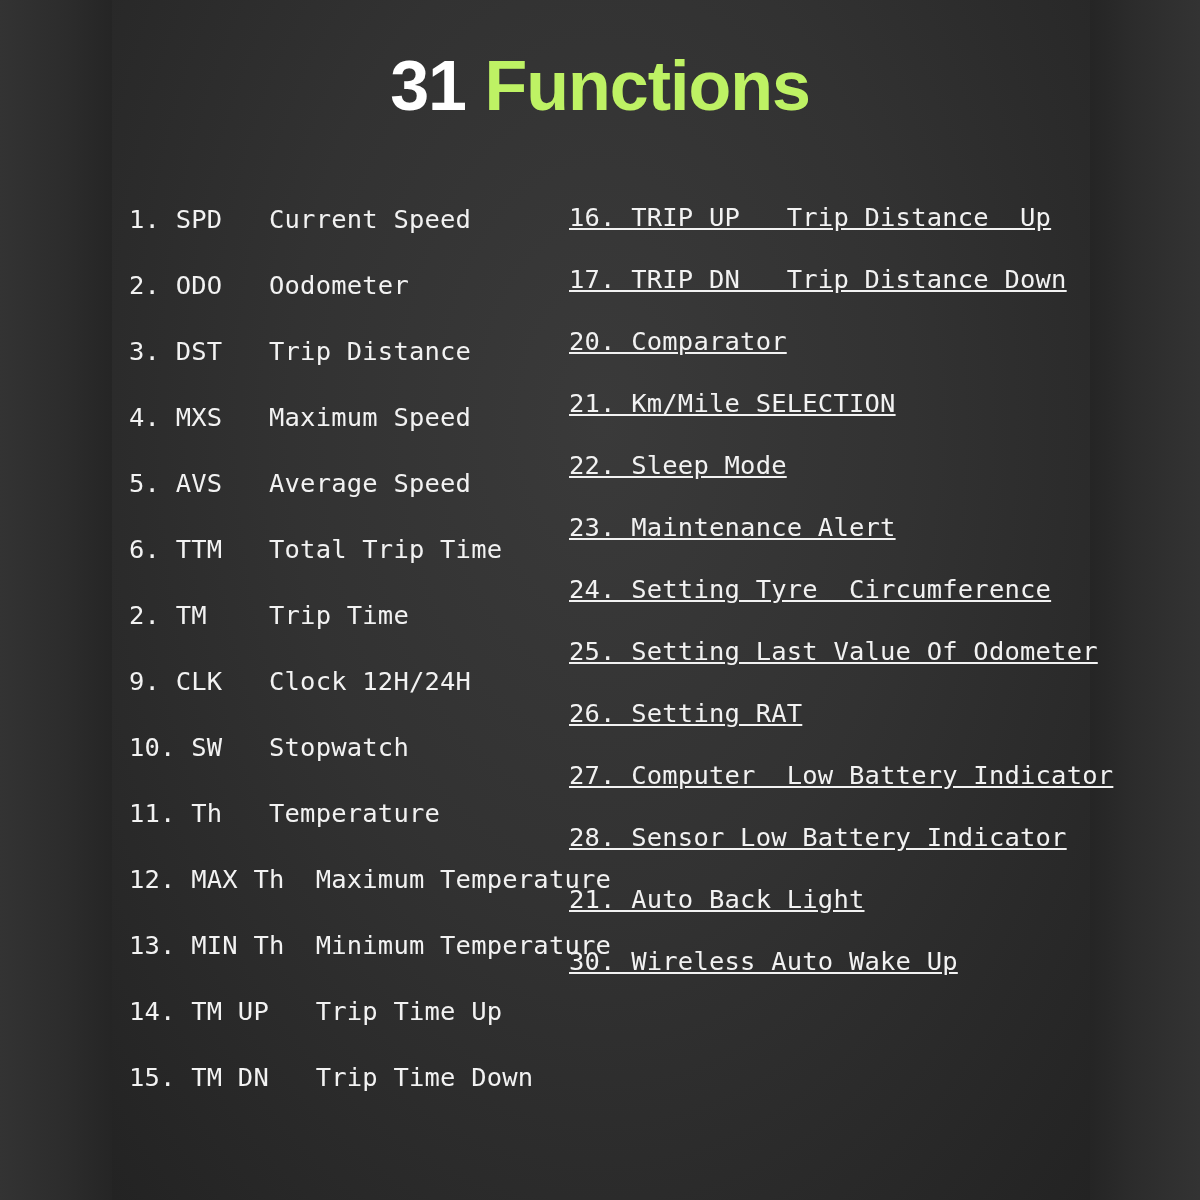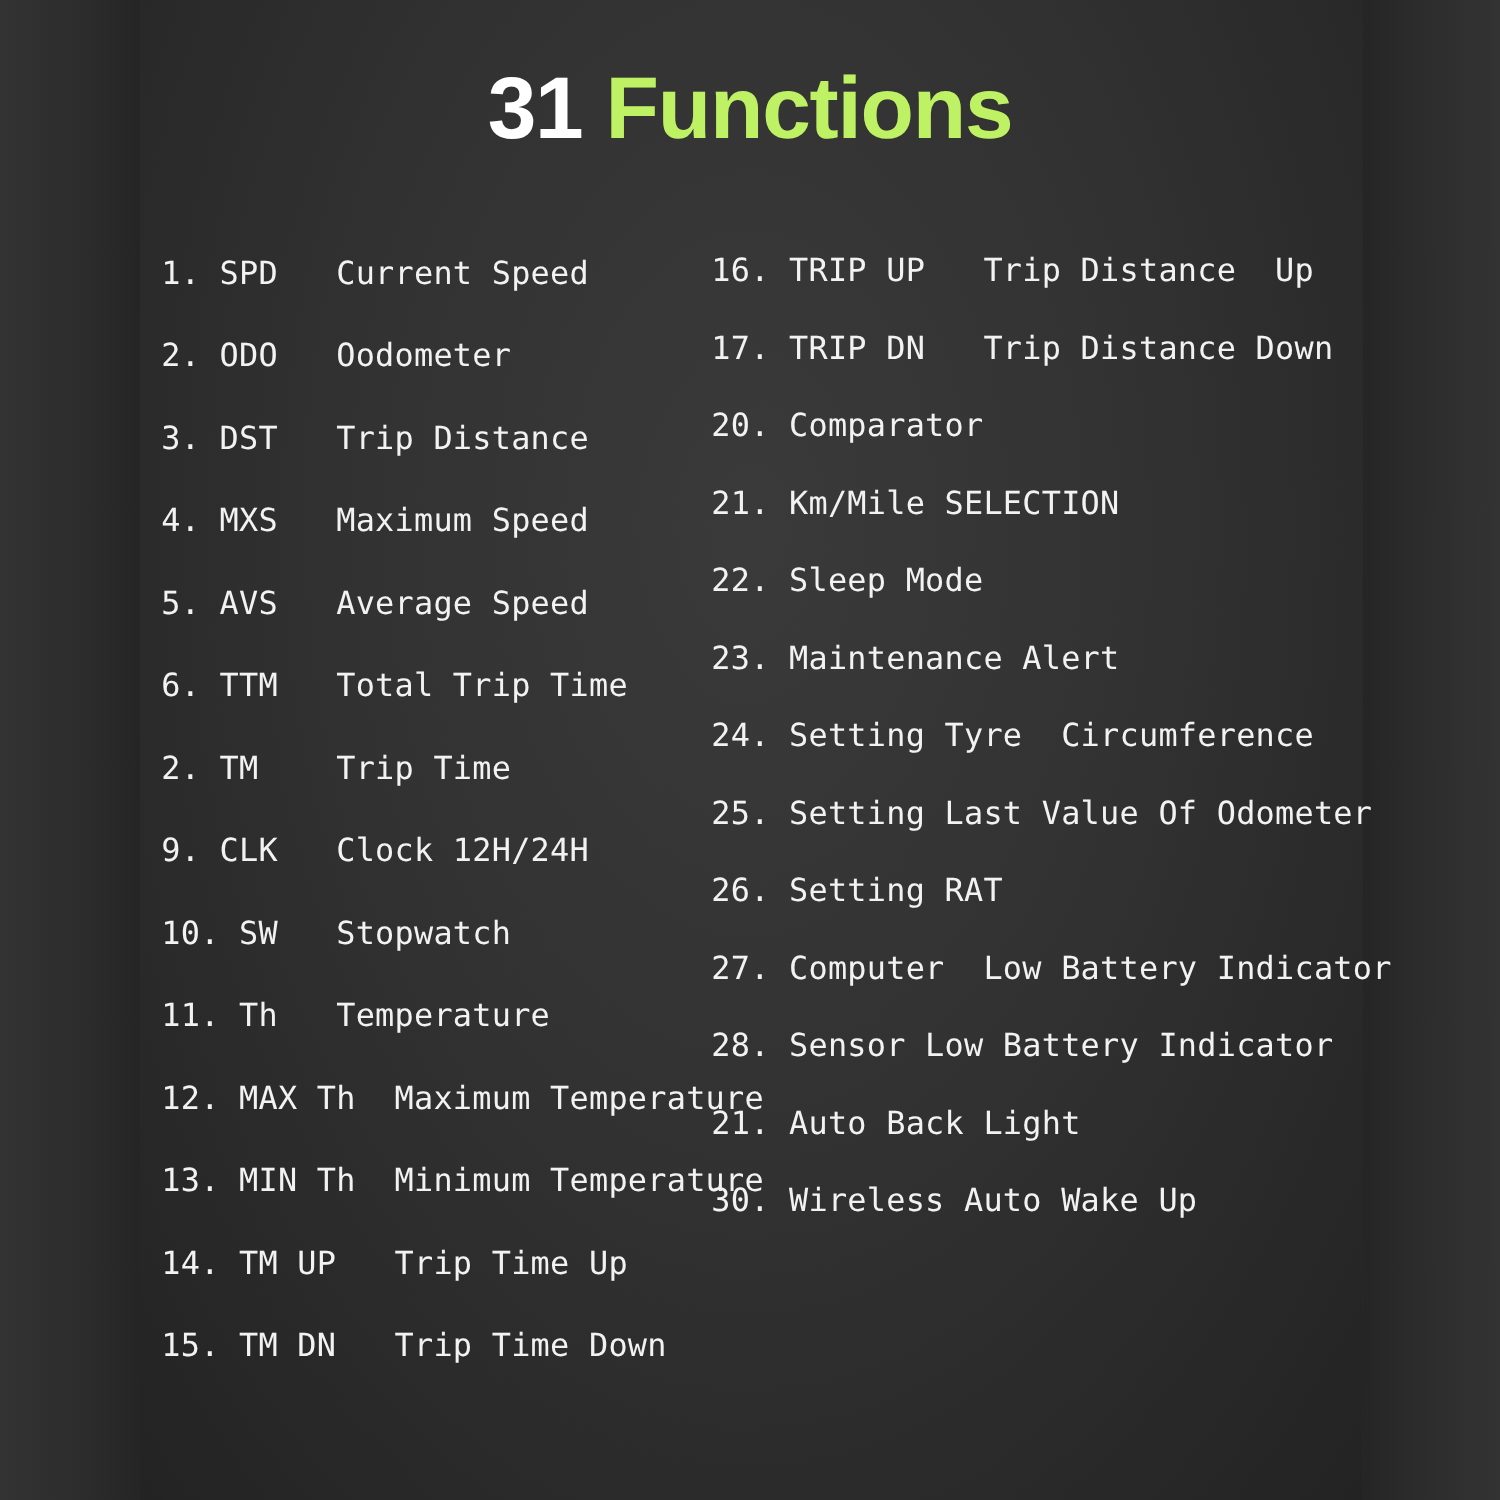--- a/index.html
+++ b/index.html
@@ -81,20 +81,21 @@
   .item {
     color: #f2f2f2;
     font-family: "DejaVu Sans Mono", monospace;
     font-size: 25.5px;
     line-height: 66px;
     white-space: pre;
     letter-spacing: 0.2px;
   }
   .col-right .item {
     line-height: 62px;
+    text-decoration: underline;
   }
 </style>
 </head>
 <body>
 
 <div class="page">
 
   <div class="gutter-left"></div>
   <div class="gutter-right"></div>
   <div class="panel"></div>

